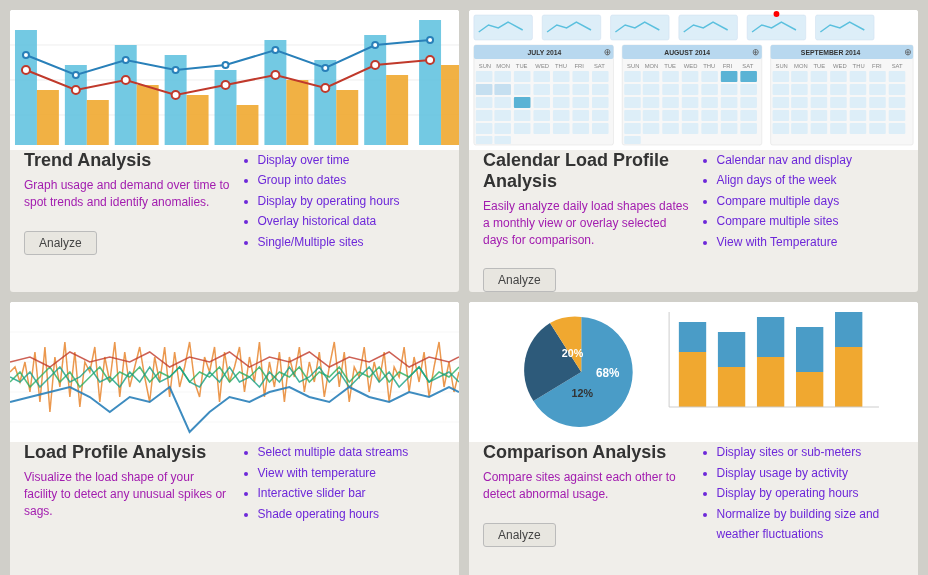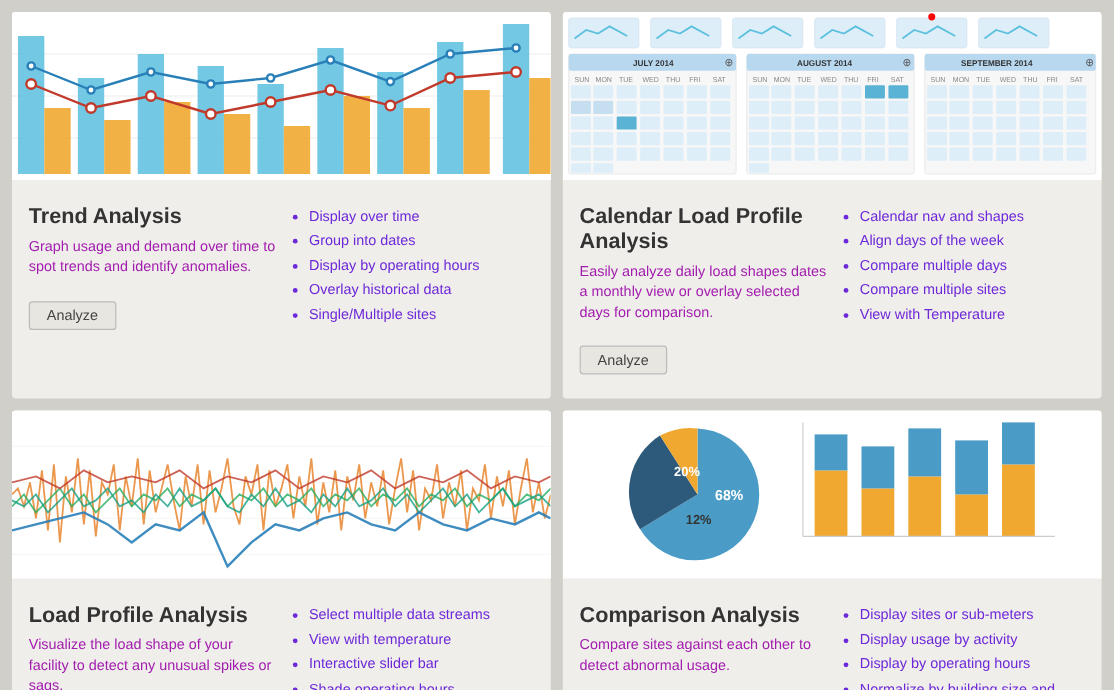--- a/index.html
+++ b/index.html
@@ -25,21 +25,21 @@
       display: flex;
       flex-direction: column;
     }
     .chart-area {
       background: #fff;
       height: 140px;
       position: relative;
       overflow: hidden;
     }
     .card-body {
-      padding: 20px 14px;
+      padding: 0 14px;
       display: flex;
       flex-direction: column;
       flex: 1;
     }
     .card-title {
       font-size: 18px;
       font-weight: bold;
       color: #333;
       margin-bottom: 6px;
     }
@@ -359,21 +359,21 @@
     </div>
     <div class="card-body">
       <div class="card-content">
         <div class="card-left">
           <div class="card-title">Calendar Load Profile Analysis</div>
           <div class="card-desc">Easily analyze daily load shapes dates a monthly view or overlay selected days for comparison.</div>
           <button class="analyze-btn">Analyze</button>
         </div>
         <div class="card-right">
           <ul>
-            <li>Calendar nav and shapes</li>
+            <li>Calendar nav and display</li>
             <li>Align days of the week</li>
             <li>Compare multiple days</li>
             <li>Compare multiple sites</li>
             <li>View with Temperature</li>
           </ul>
         </div>
       </div>
     </div>
   </div>
 

